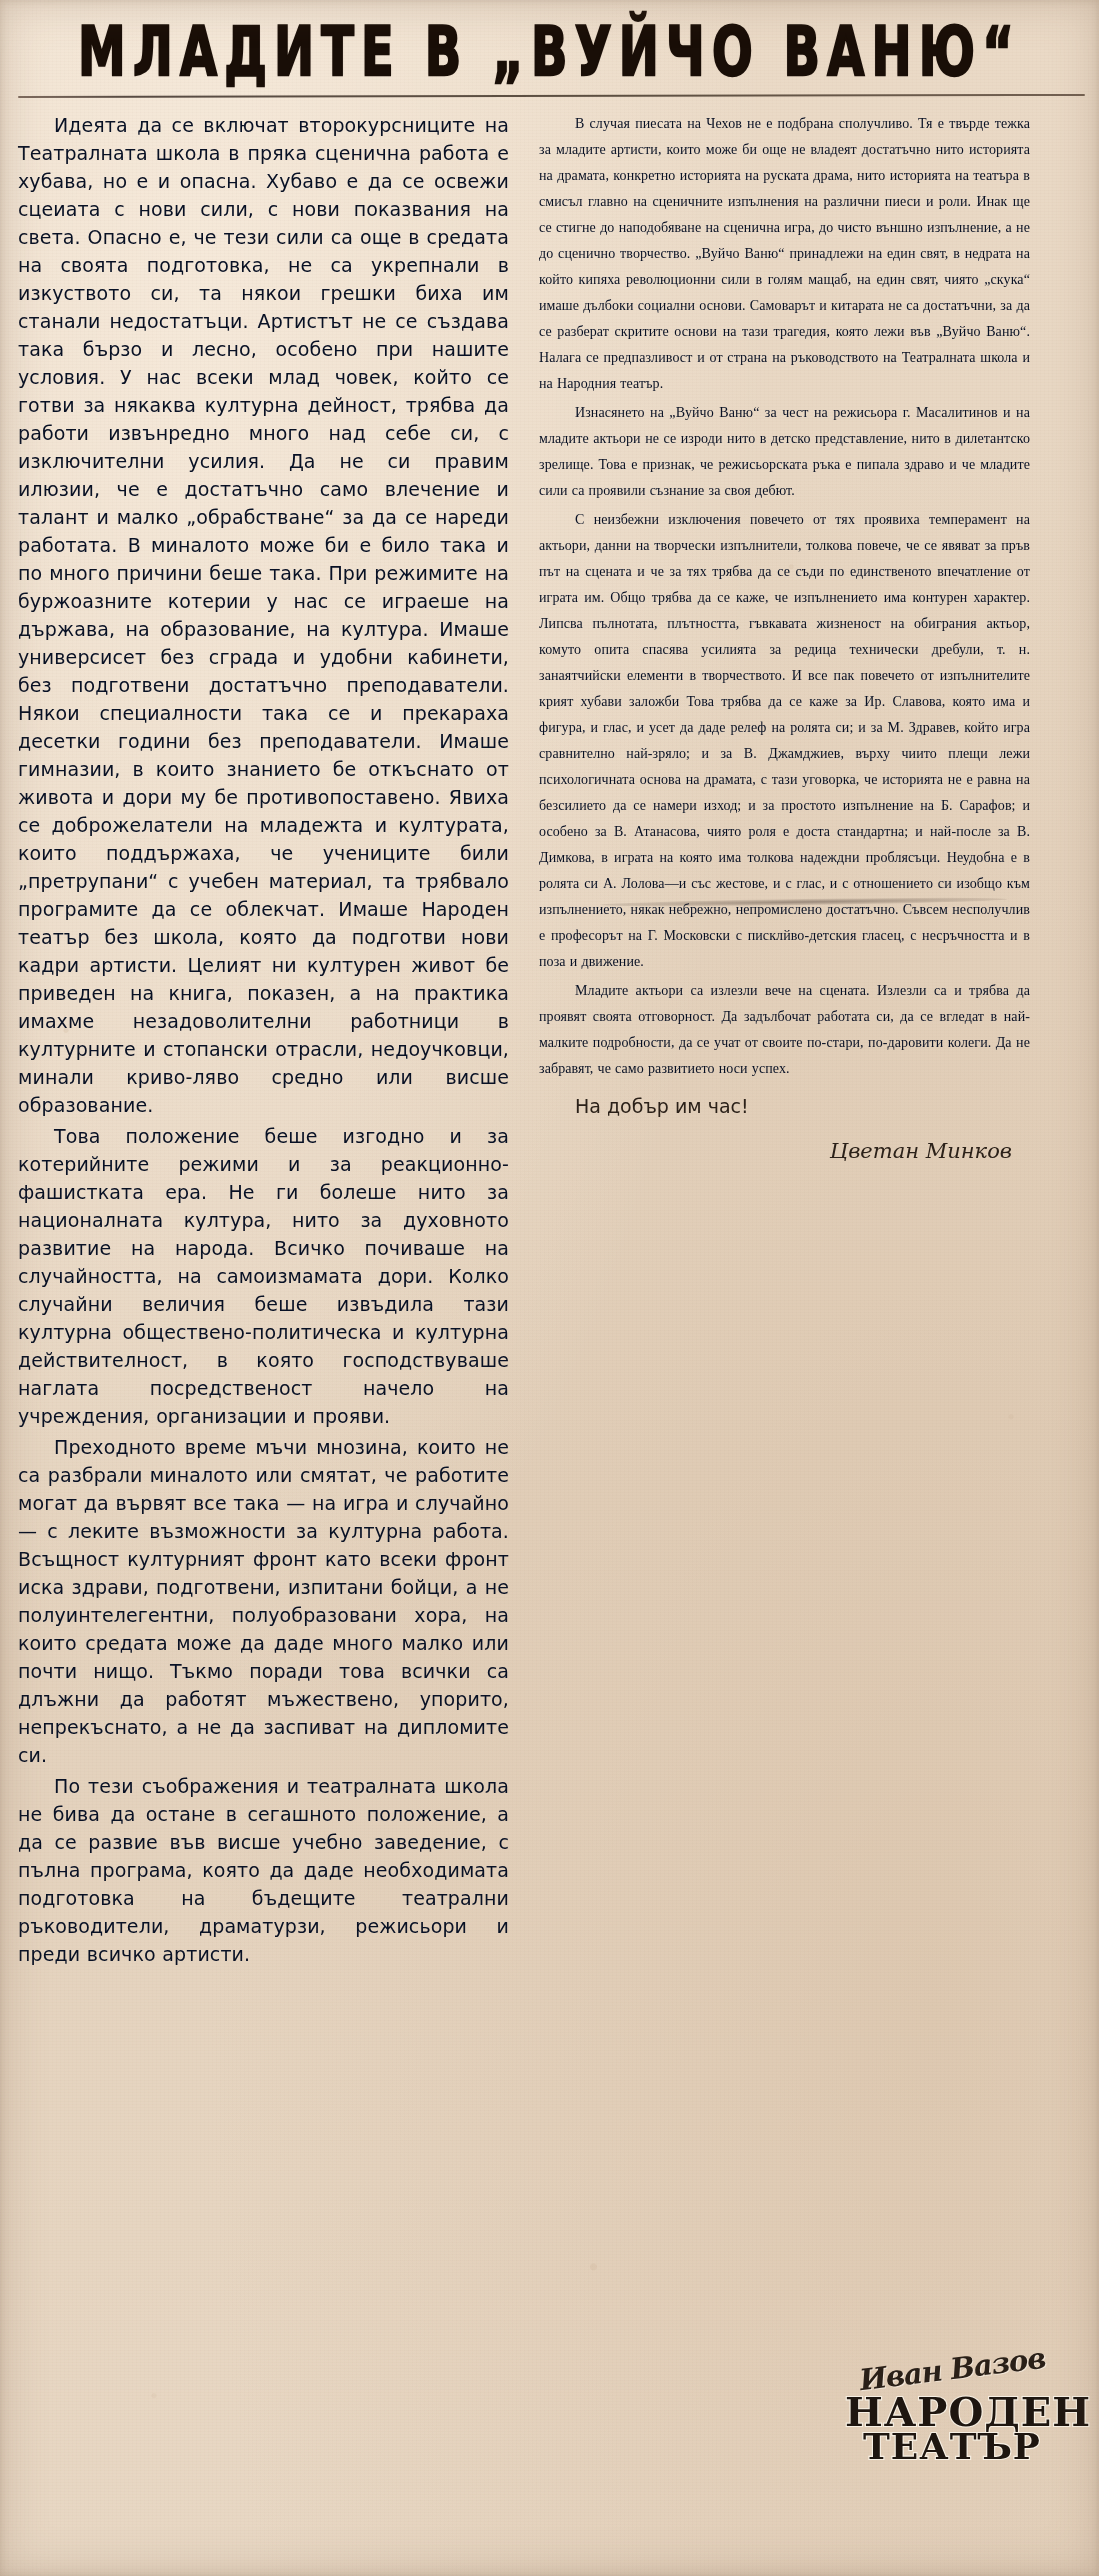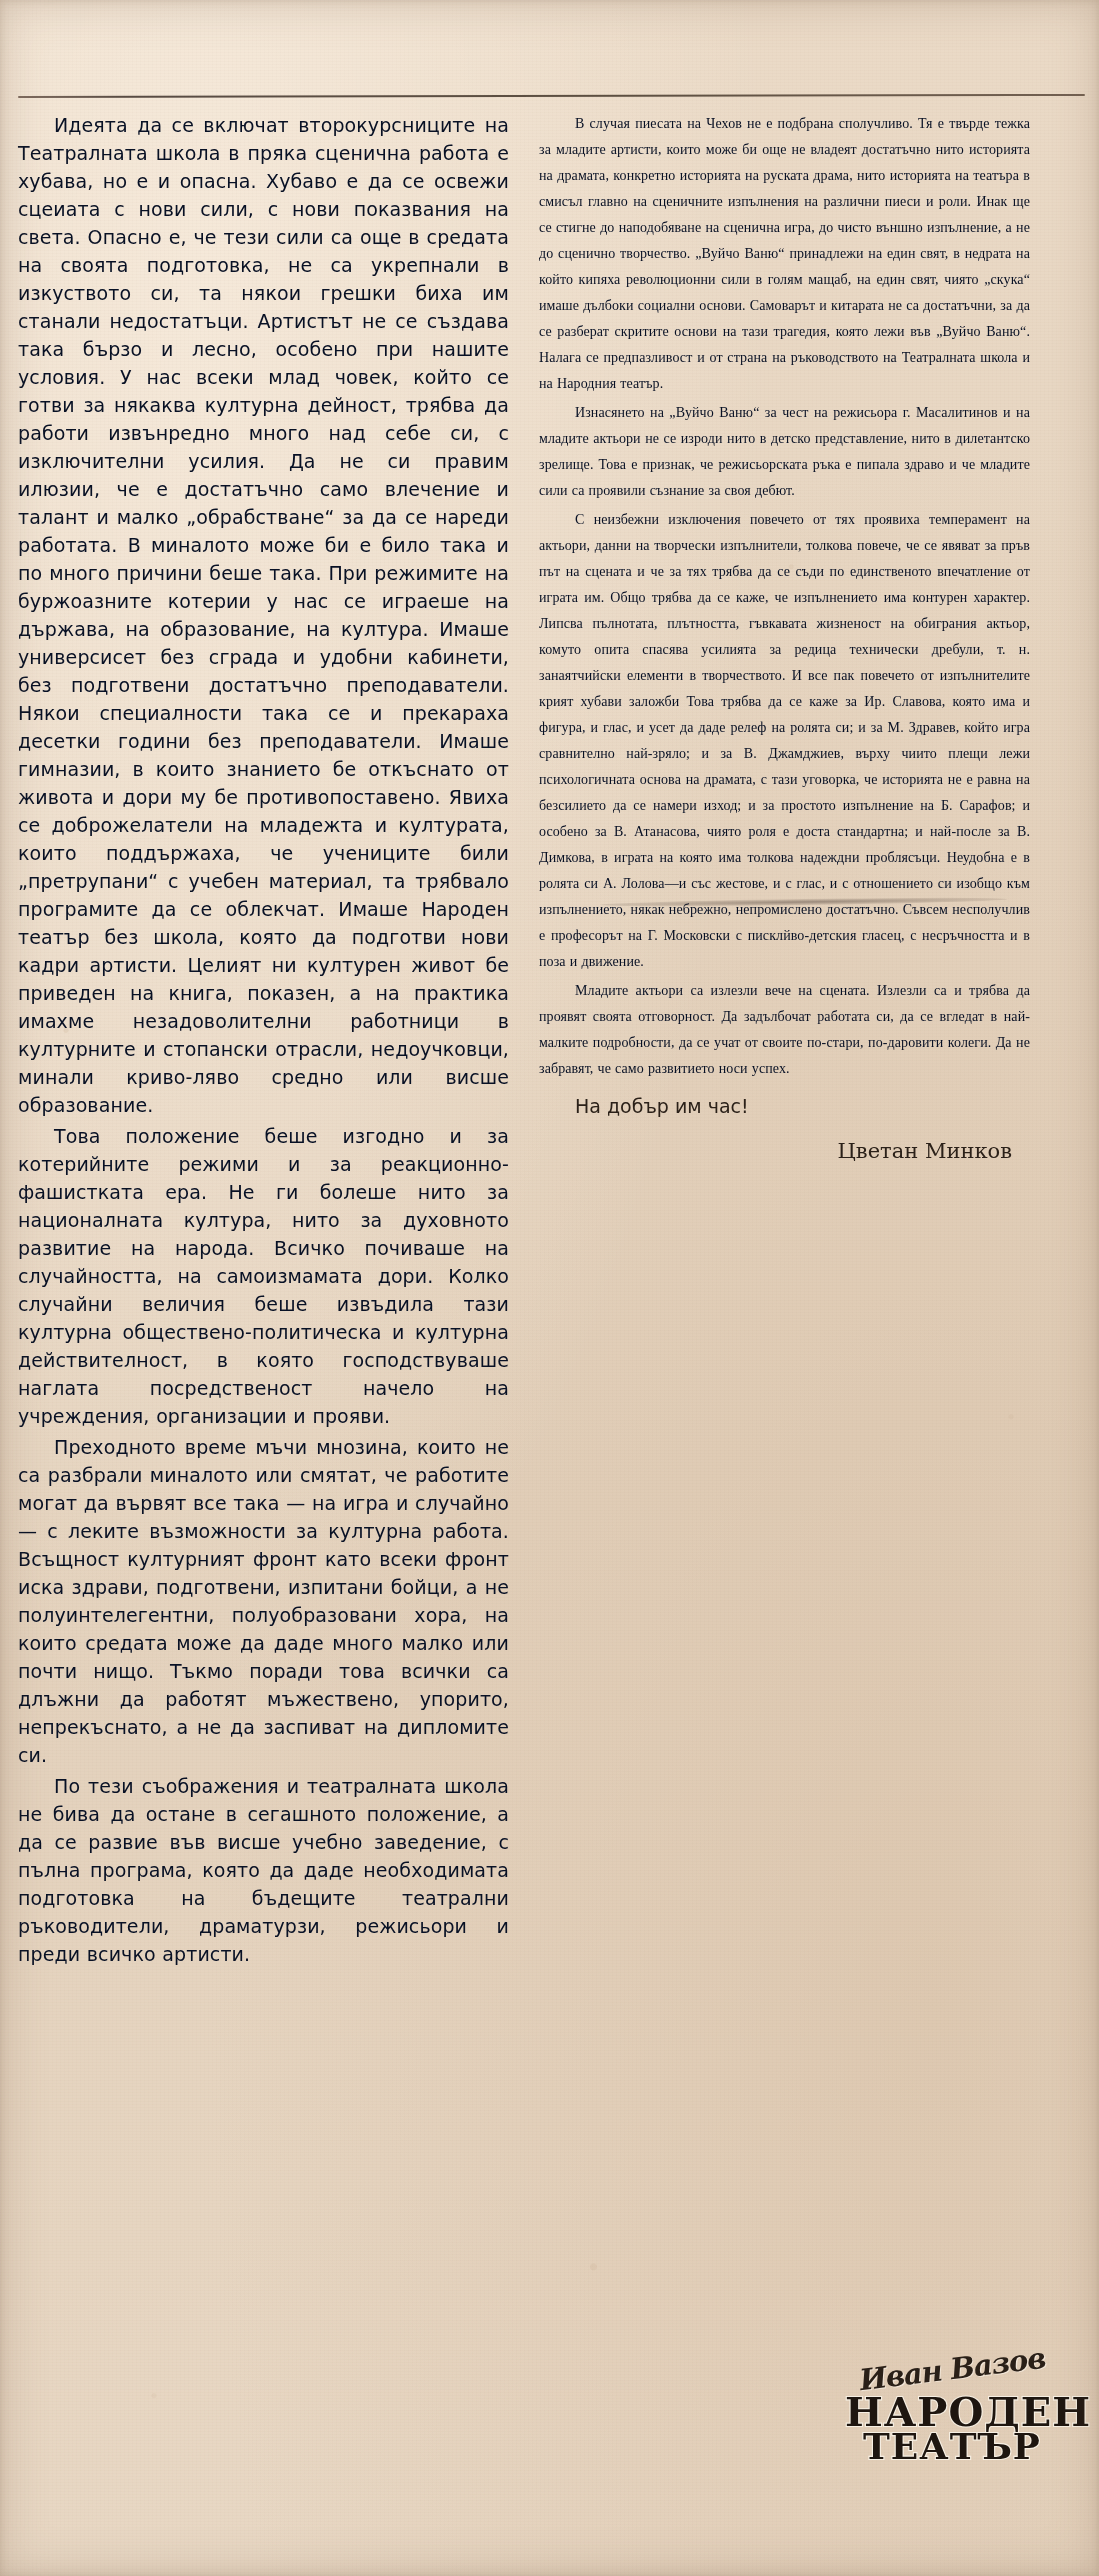--- a/index.html
+++ b/index.html
@@ -88,20 +88,21 @@
     word-spacing:0.5px;
     letter-spacing:0.1px;
     filter:contrast(1.06);
   }
   p.para + p.para{margin-top:3px;}
   .col.right p.para{font-size:14px;line-height:26px;font-family:Liberation Serif, serif;}
   .signature{
     margin-top:14px;
     text-align:right;
     font-family:"DejaVu Serif", serif;
+    font-style:italic;
     font-size:21px;
     color:#2b2119;
     padding-right:18px;
   }
   .closing{
     text-indent:36px;
     font-family:"DejaVu Sans", sans-serif;
     font-size:19px;
     line-height:28px;
     color:#2b2119;
@@ -155,20 +156,23 @@
 </style>
 </head>
 <body>
 
 <div class="paper"></div>
 <div class="grain"></div>
 <div class="blotches"></div>
 
 <div class="page">
 
+  <div class="headline-wrap">
+    <div class="headline">МЛАДИТЕ В „ВУЙЧО ВАНЮ“</div>
+  </div>
   <div class="rule"></div>
 
   <div class="cols">
 
     <div class="col left">
       <p class="para">Идеята да се включат второкурсниците на Театралната школа в пряка сценична работа е хубава, но е и опасна. Хубаво е да се освежи сцеиата с нови сили, с нови показвания на света. Опасно е, че тези сили са още в средата на своята подготовка, не са укрепнали в изкуството си, та някои грешки биха им станали недостатъци. Артистът не се създава така бързо и лесно, особено при нашите условия. У нас всеки млад човек, който се готви за някаква културна дейност, трябва да работи извънредно много над себе си, с изключителни усилия. Да не си правим илюзии, че е достатъчно само влечение и талант и малко „обрабстване“ за да се нареди работата. В миналото може би е било така и по много причини беше така. При режимите на буржоазните котерии у нас се играеше на държава, на образование, на култура. Имаше универсисет без сграда и удобни кабинети, без подготвени достатъчно преподаватели. Някои специалности така се и прекараха десетки години без преподаватели. Имаше гимназии, в които знанието бе откъснато от живота и дори му бе противопоставено. Явиха се доброжелатели на младежта и културата, които поддържаха, че учениците били „претрупани“ с учебен материал, та трябвало програмите да се облекчат. Имаше Народен театър без школа, която да подготви нови кадри артисти. Целият ни културен живот бе приведен на книга, показен, а на практика имахме незадоволителни работници в културните и стопански отрасли, недоучковци, минали криво-ляво средно или висше образование.</p>
       <p class="para">Това положение беше изгодно и за котерийните режими и за реакционно-фашистката ера. Не ги болеше нито за националната култура, нито за духовното развитие на народа. Всичко почиваше на случайността, на самоизмамата дори. Колко случайни величия беше извъдила тази културна обществено-политическа и културна действителност, в която господствуваше наглата посредственост начело на учреждения, организации и прояви.</p>
       <p class="para">Преходното време мъчи мнозина, които не са разбрали миналото или смятат, че работите могат да вървят все така — на игра и случайно — с леките възможности за културна работа. Всъщност културният фронт като всеки фронт иска здрави, подготвени, изпитани бойци, а не полуинтелегентни, полуобразовани хора, на които средата може да даде много малко или почти нищо. Тъкмо поради това всички са длъжни да работят мъжествено, упорито, непрекъснато, а не да заспиват на дипломите си.</p>
       <p class="para">По тези съображения и театралната школа не бива да остане в сегашното положение, а да се развие във висше учебно заведение, с пълна програма, която да даде необходимата подготовка на бъдещите театрални ръководители, драматурзи, режисьори и преди всичко артисти.</p>
     </div>

